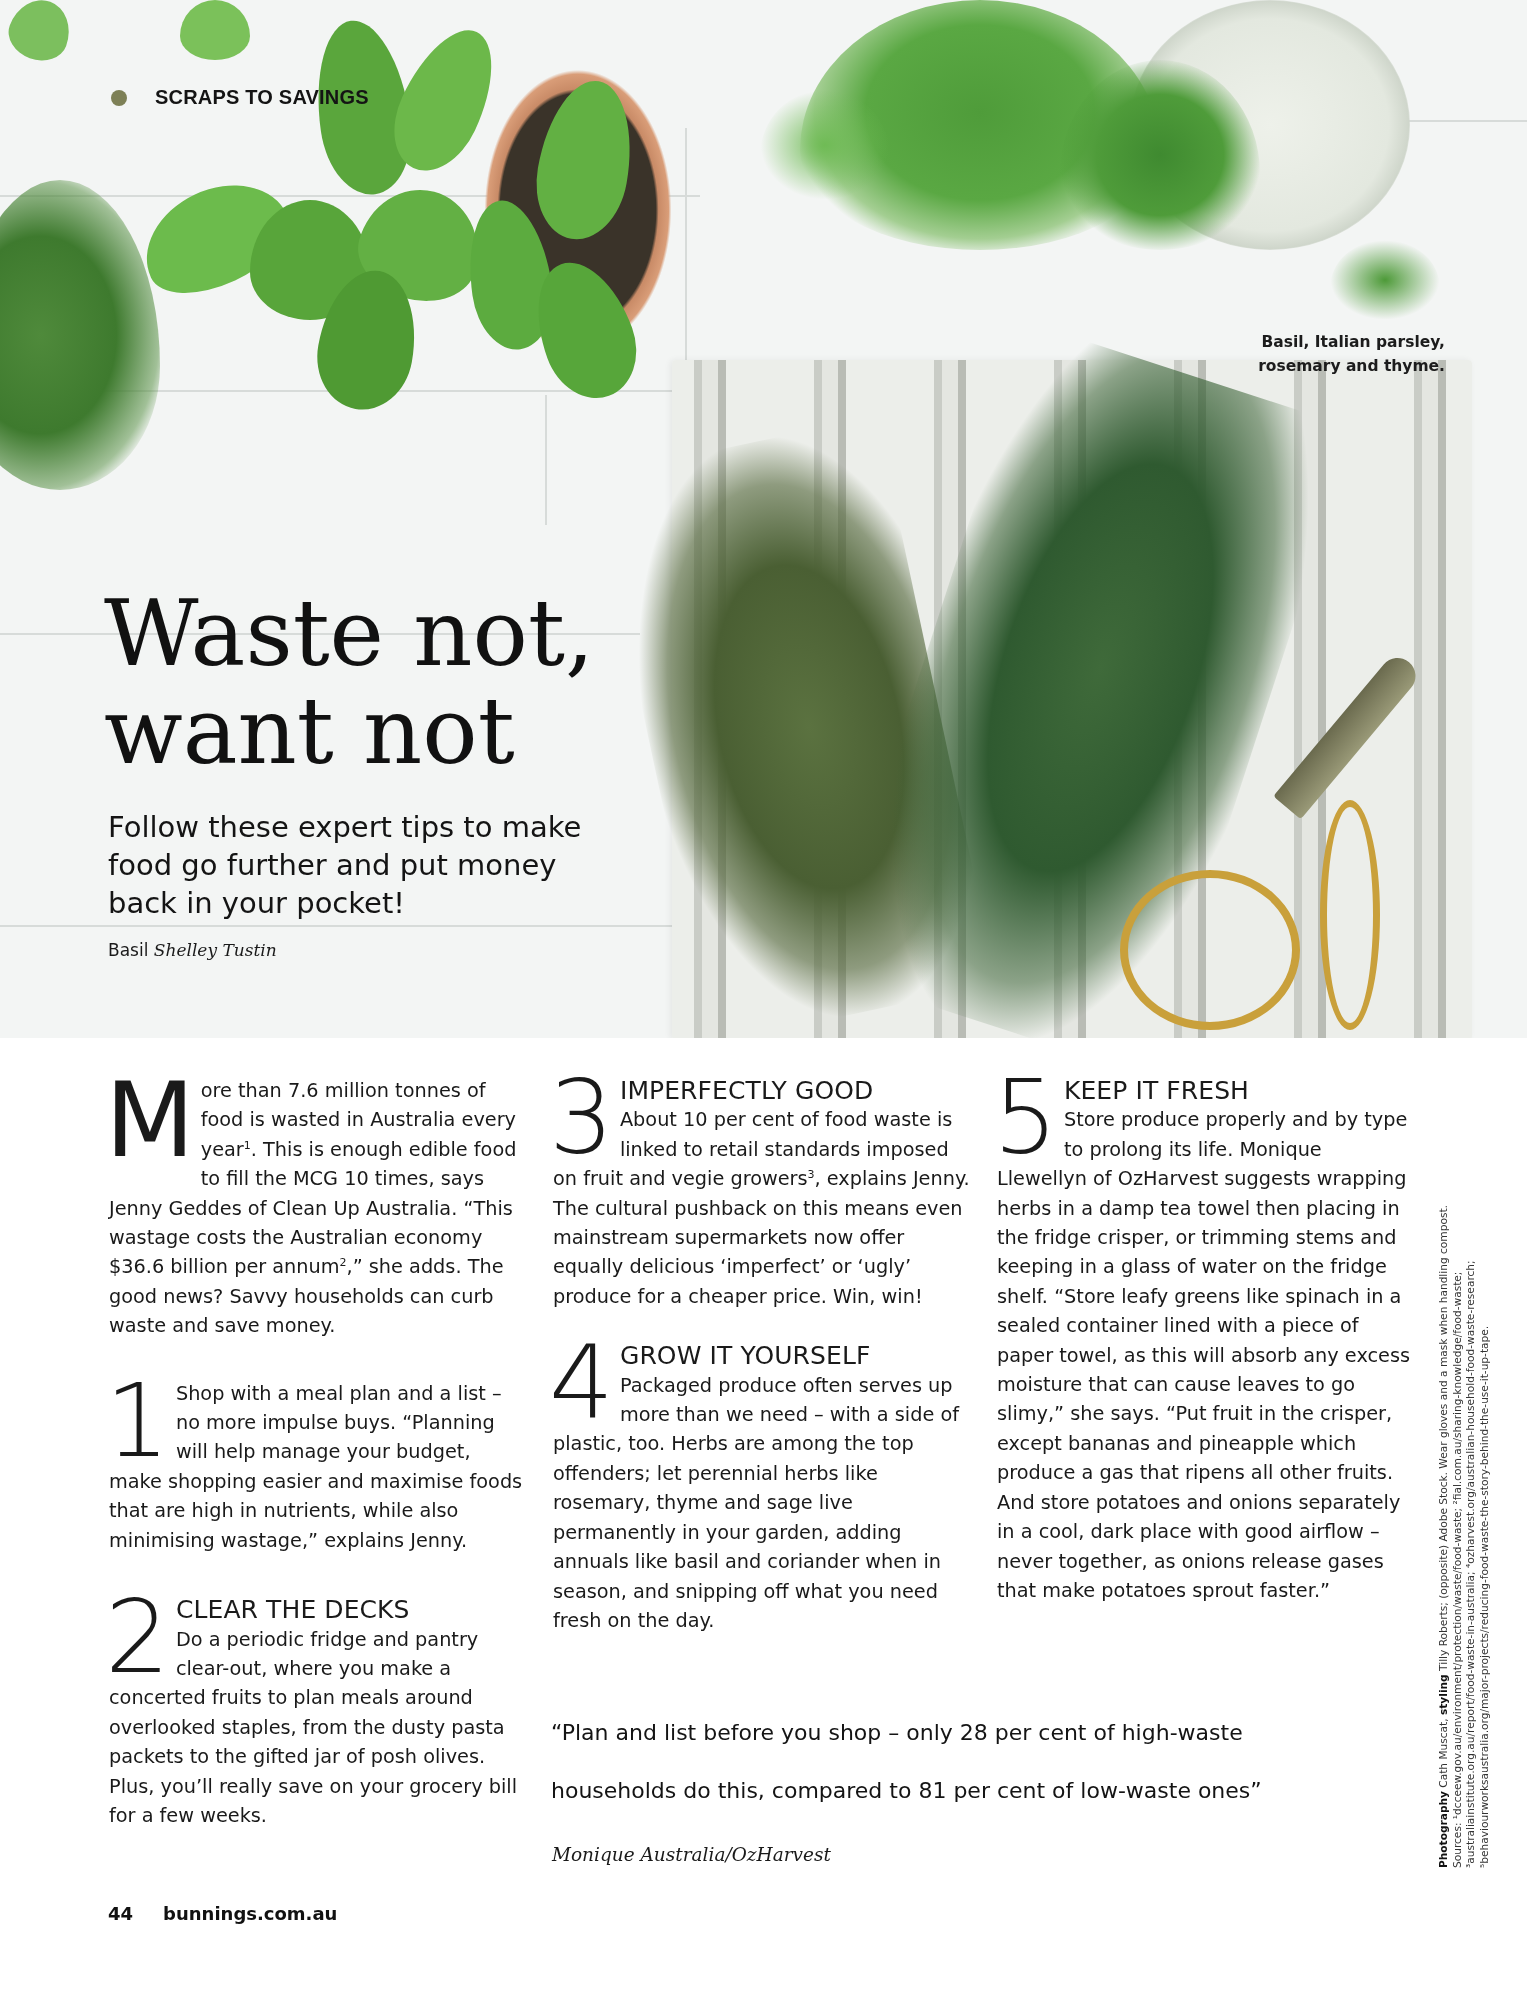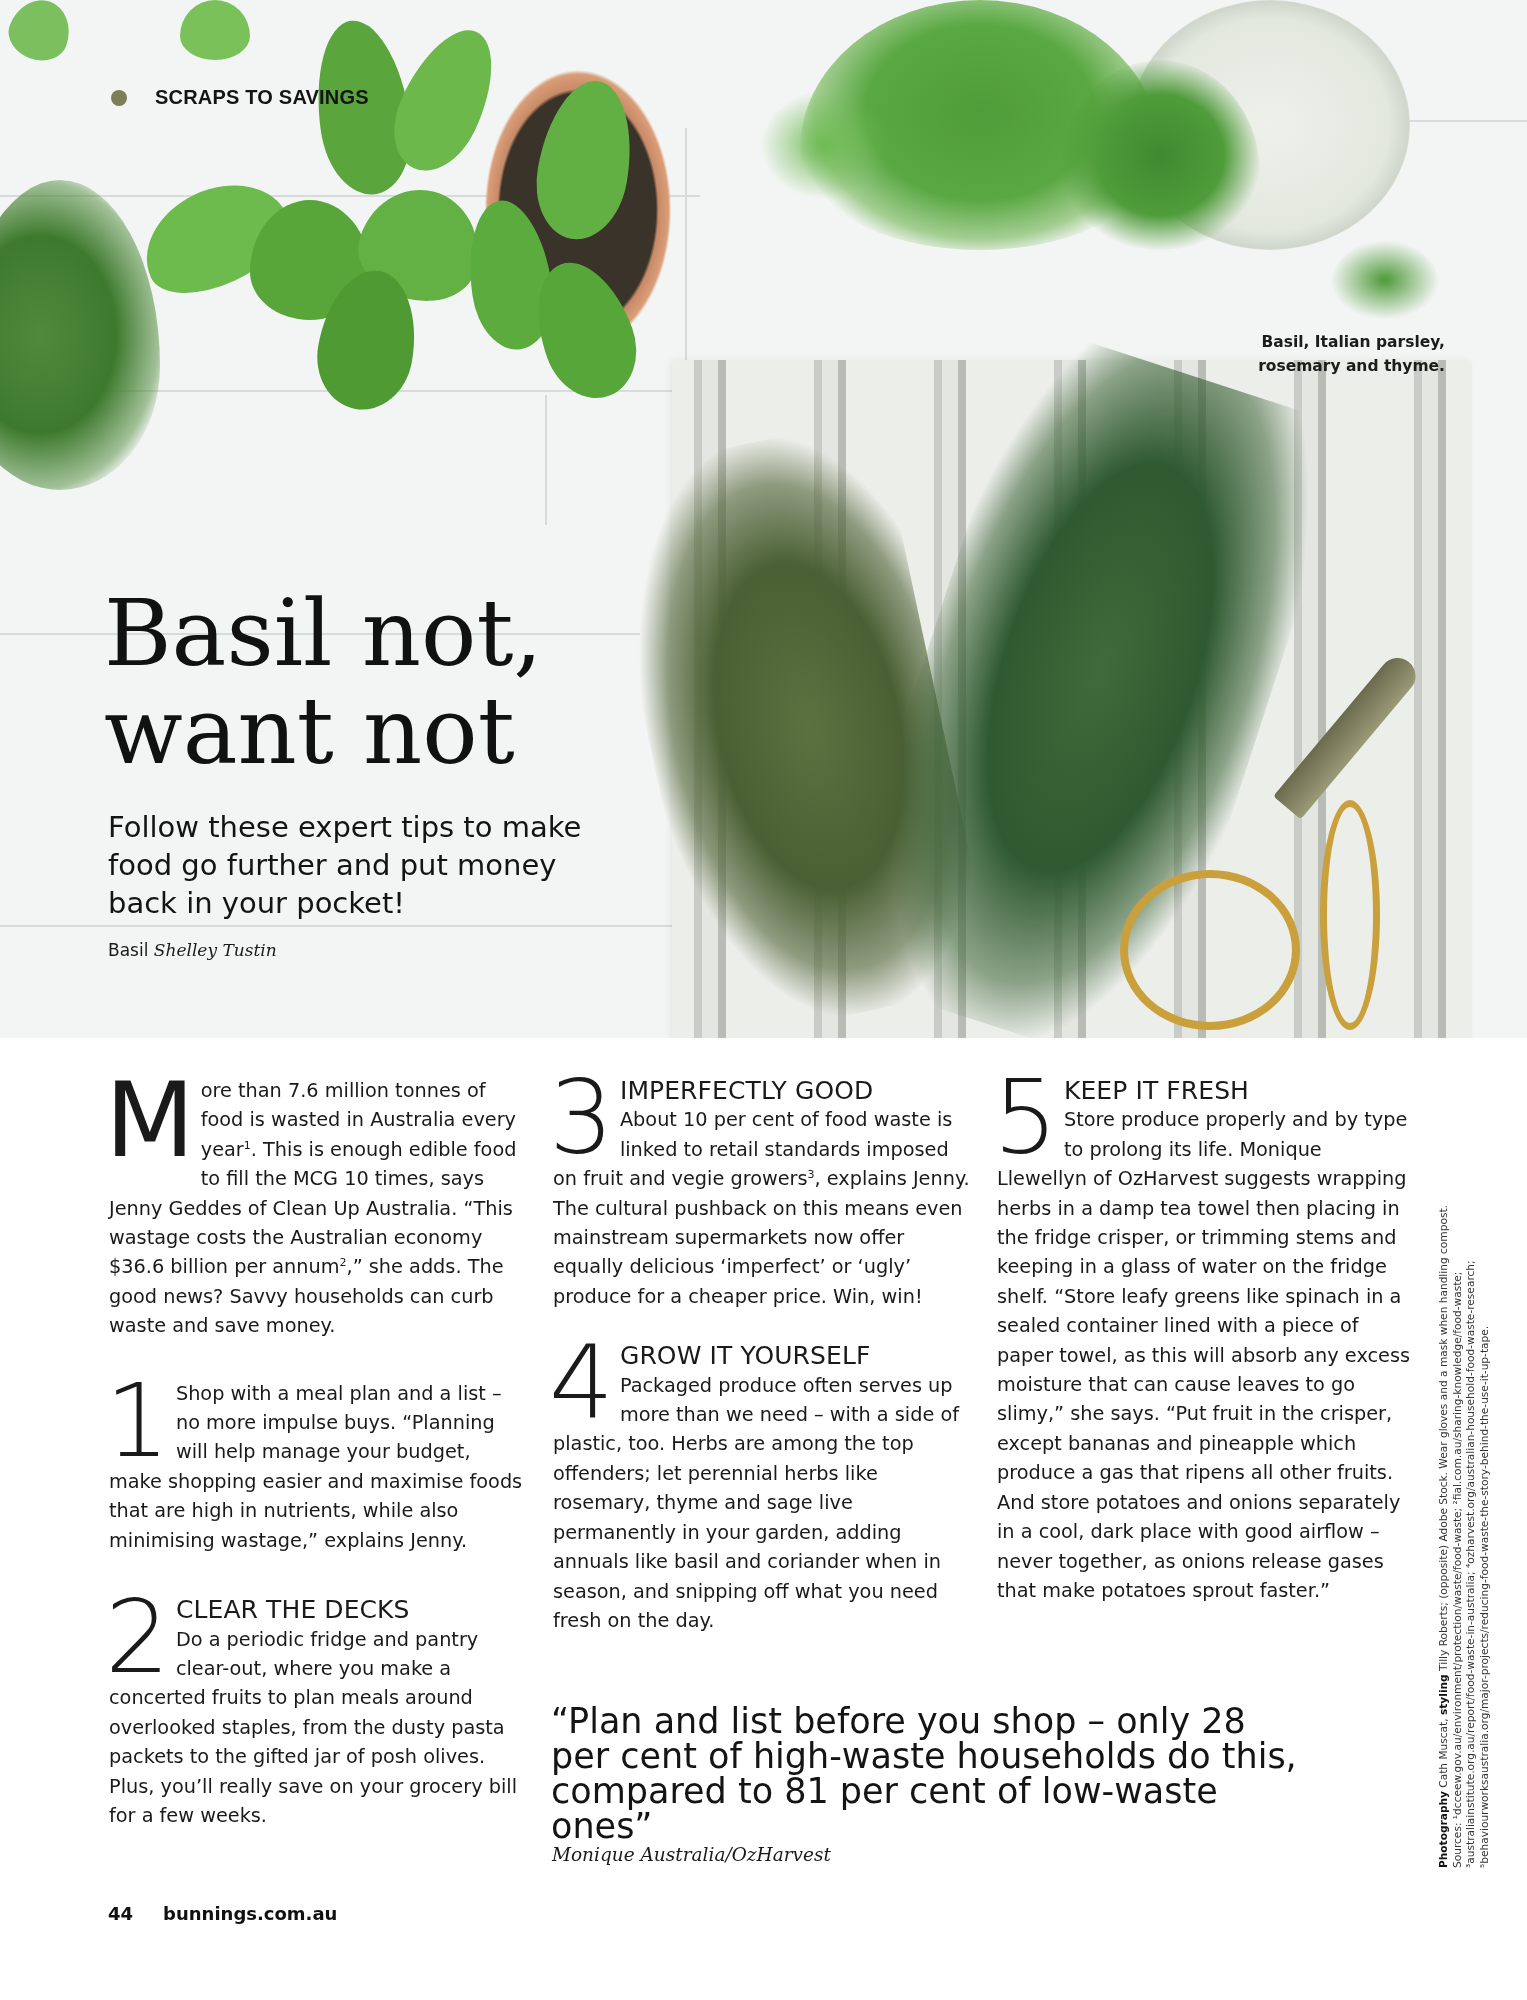--- a/index.html
+++ b/index.html
@@ -104,21 +104,21 @@
   .tip-title { display: block; font-weight: 400; font-size: 25px; line-height: 29.4px; letter-spacing: 0.1px; }
   .tip-body { display: inline; }
   .col-2 .tip:first-child, .col-3 .tip:first-child { margin-top: 0; }
   .col-2 .tip.second { margin-top: 30px; }
 
   sup { font-size: 11px; line-height: 0; vertical-align: super; }
 
   
   .pullquote {
     position: absolute; left: 551px; top: 1704px; width: 750px;
-    font-family: "DejaVu Sans", sans-serif; font-size: 35px; line-height: 35px; color: #141414;
+    font-family: "DejaVu Sans", sans-serif; font-size: 22px; line-height: 58px; color: #141414;
   }
   .pullquote-attrib {
     position: absolute; left: 552px; top: 1844px;
     font-family: "DejaVu Serif", serif; font-style: italic; font-size: 18.5px; color: #1a1a1a;
   }
 
   
   .folio { position: absolute; left: 108px; top: 1903px; font-size: 18px; font-weight: 700; display: flex; gap: 30px; color: #111; }
 
   
@@ -188,21 +188,21 @@
   <span class="section-dot"></span>
   <span class="section-label">SCRAPS TO SAVINGS</span>
 </div>
 
 <div class="caption">
   <div>Basil, Italian parsley,</div>
   <div>rosemary and thyme.</div>
 </div>
 
 <h1 class="headline">
-  <span class="line">Basil not,</span>
+  <span class="line">Waste not,</span>
   <span class="line">want not</span>
 </h1>
 
 <p class="dek">Follow these expert tips to make food go further and put money back in your pocket!</p>
 
 <div class="byline">
   <span class="byline-label">Basil</span>
   <span class="byline-name">Shelley Tustin</span>
 </div>
 

